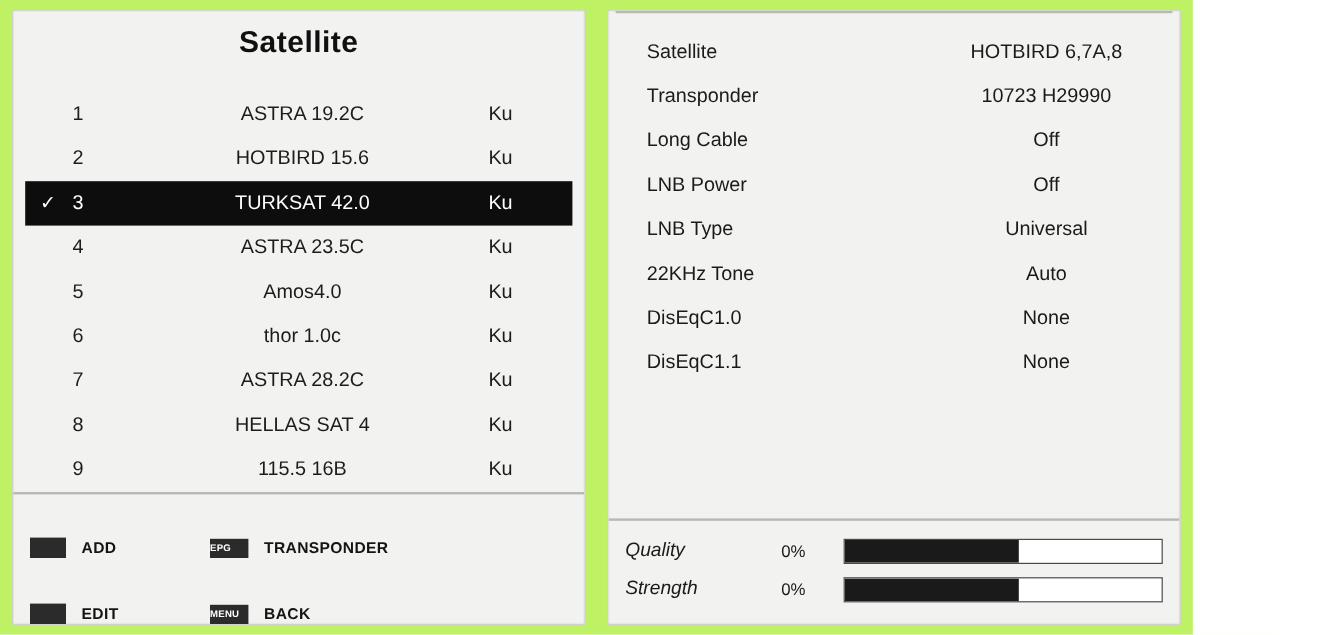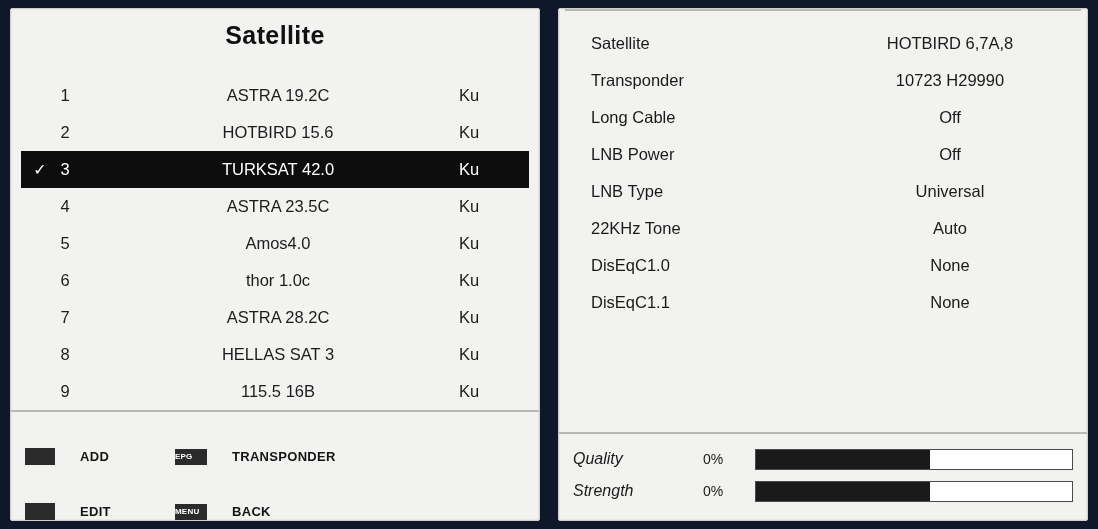--- a/index.html
+++ b/index.html
@@ -9,23 +9,23 @@
   }
   body {
     width: 1098px;
     height: 529px;
     font-family: "Liberation Sans", sans-serif;
     color: #1a1a1a;
     overflow: hidden;
   }
   .screen {
     position: relative;
-    width: 1098px;
+    width: 994px;
     height: 529px;
-    background: #0f172a;
+    background: #bef264;
     display: flex;
     gap: 18px;
     padding: 8px 10px;
     box-sizing: border-box;
   }
   .panel {
     position: relative;
     flex: 1 1 0;
     background: #f2f2f0;
     border: 1px solid #cfcfcb;
@@ -114,21 +114,21 @@
   }
   .legend-grid {
     display: grid;
     grid-template-columns: 150px 160px 210px auto;
     row-gap: 14px;
     align-items: center;
   }
   .legend-item {
     display: flex;
     align-items: center;
-    gap: 25px;
+    gap: 13px;
     font-size: 13px;
     font-weight: bold;
     letter-spacing: .3px;
     color: #141414;
     margin-top: 24px;
   }
   .swatch {
     width: 30px;
     height: 17px;
     background: #2b2b2b;
@@ -227,21 +227,21 @@
       <div class="sat-row">
         <span class="check"></span>
         <span class="num">7</span>
         <span class="name">ASTRA 28.2C</span>
         <span class="band">Ku</span>
       </div>
 
       <div class="sat-row">
         <span class="check"></span>
         <span class="num">8</span>
-        <span class="name">HELLAS SAT 3</span>
+        <span class="name">HELLAS SAT 4</span>
         <span class="band">Ku</span>
       </div>
 
       <div class="sat-row">
         <span class="check"></span>
         <span class="num">9</span>
         <span class="name">115.5 16B</span>
         <span class="band">Ku</span>
       </div>
 

